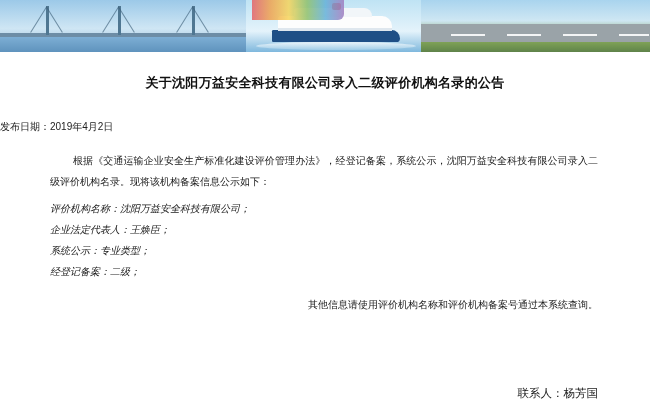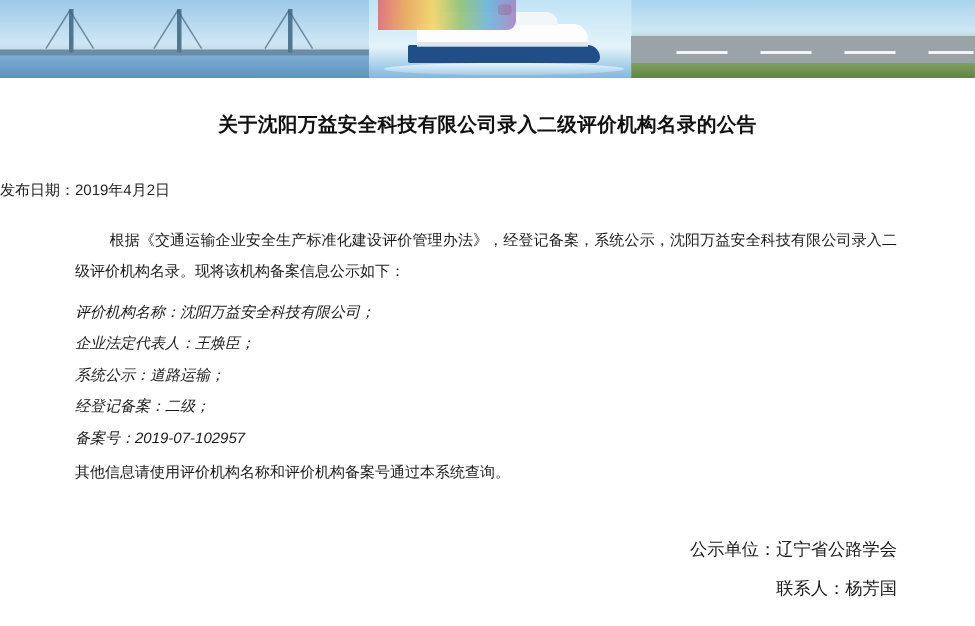--- a/index.html
+++ b/index.html
@@ -188,21 +188,22 @@
   .field-row {
     line-height: 21px;
     white-space: nowrap;
   }
   .field-label { }
   .field-value { }
   .note {
     margin-top: 2px;
   }
   .note2 {
-    margin-top: 2px;
+    margin-top: 12px;
+    text-align: right;
   }
 
   
   .footer {
     position: absolute;
     right: 52px;
     width: 300px;
     text-align: right;
     font-size: 11.5px;
     line-height: 20px;
@@ -262,33 +263,27 @@
     <div class="para">根据《交通运输企业安全生产标准化建设评价管理办法》，经登记备案，系统公示，沈阳万益安全科技有限公司录入二级评价机构名录。现将该机构备案信息公示如下：</div>
 
     <div class="fields">
       <div class="field-row">
         <span class="field-label">评价机构名称：</span><span class="field-value">沈阳万益安全科技有限公司；</span>
       </div>
       <div class="field-row">
         <span class="field-label">企业法定代表人：</span><span class="field-value">王焕臣；</span>
       </div>
       <div class="field-row">
-        <span class="field-label">系统公示：</span><span class="field-value">道路运输；</span>
+        <span class="field-label">系统公示：</span><span class="field-value">专业类型；</span>
       </div>
       <div class="field-row">
         <span class="field-label">经登记备案：</span><span class="field-value">二级；</span>
       </div>
-      <div class="field-row">
-        <span class="field-label">备案号：</span><span class="field-value">2019-07-102957</span>
-      </div>
     </div>
 
     <div class="note2">其他信息请使用评价机构名称和评价机构备案号通过本系统查询。</div>
   </div>
 
-  <div class="footer unit">
-    <span>公示单位：</span><span>辽宁省公路学会</span>
-  </div>
   <div class="footer contact">
     <span>联系人：</span><span>杨芳国</span>
   </div>
 
 </div>
 
 </body></html>

